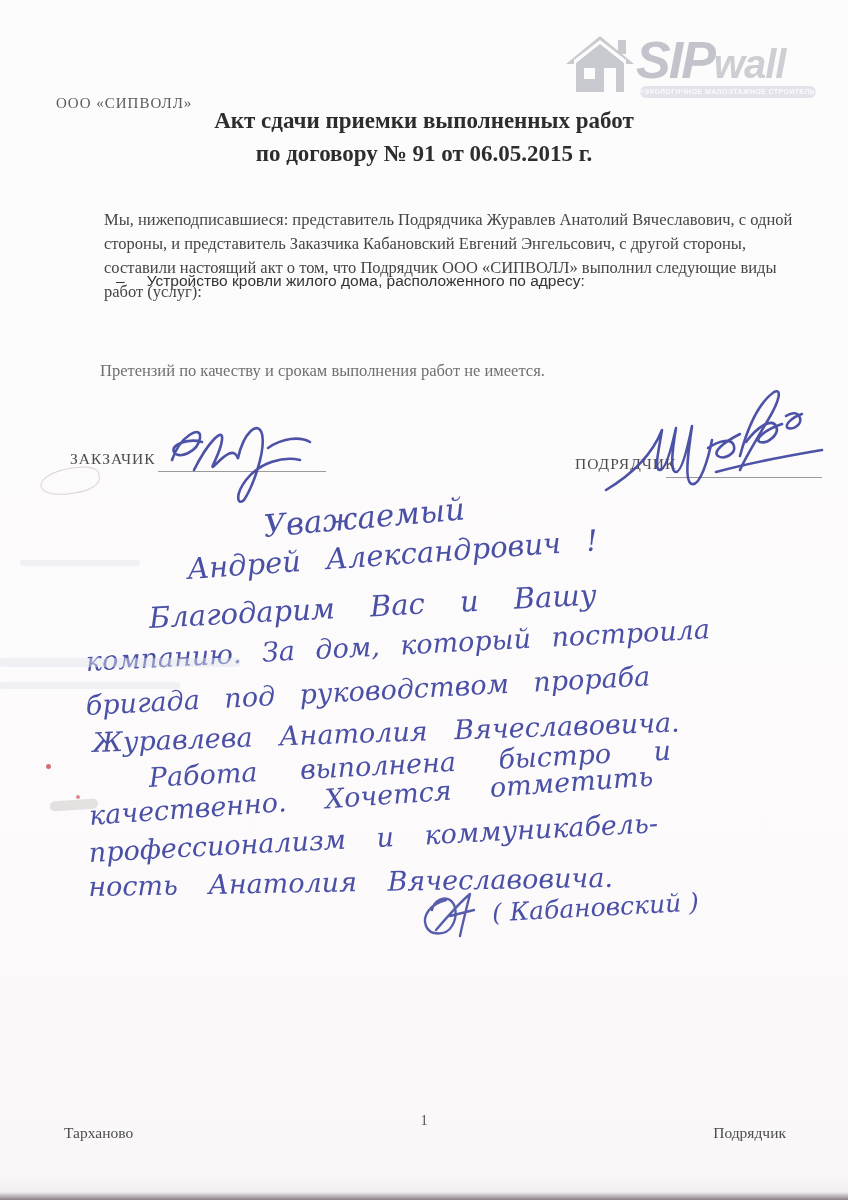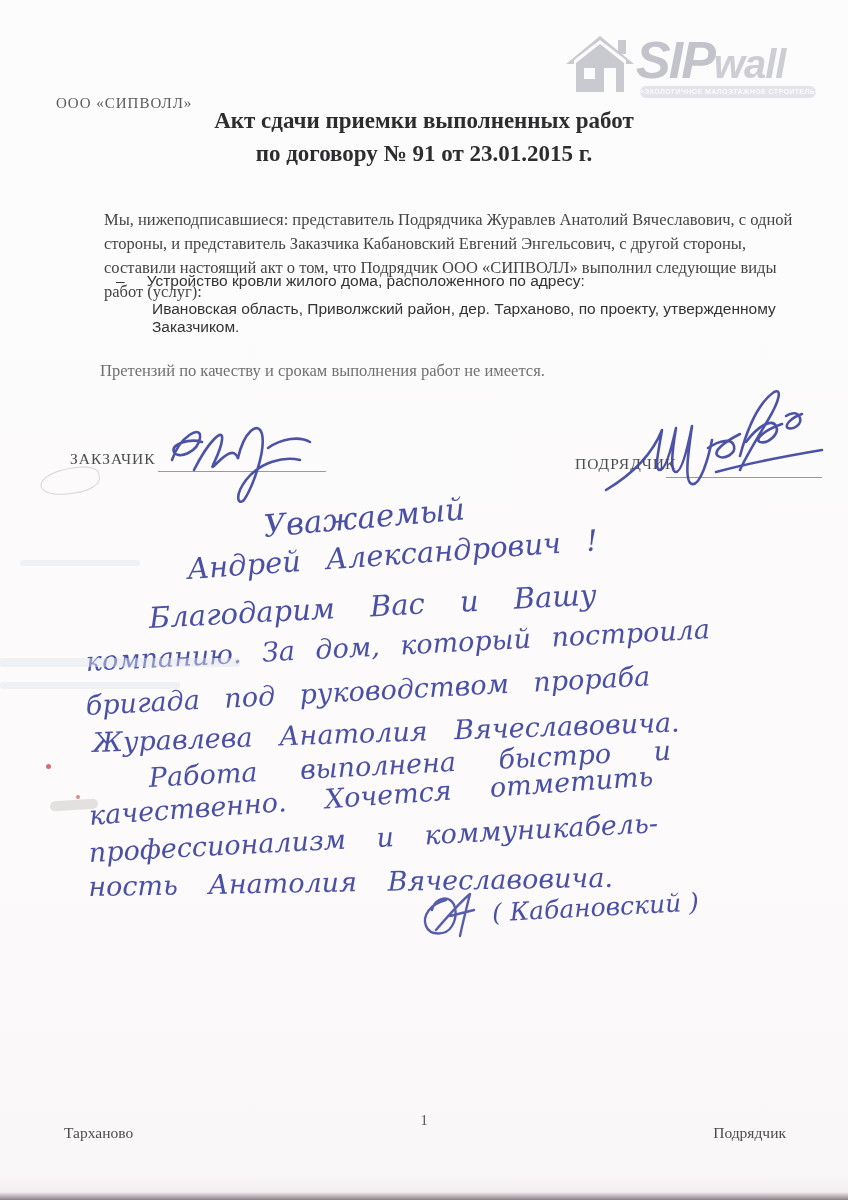--- a/index.html
+++ b/index.html
@@ -114,30 +114,29 @@
         <rect x="20" y="34" width="11" height="11" fill="#fdfcfc"></rect>
         <rect x="40" y="34" width="12" height="24" fill="#fdfcfc"></rect>
       </svg>
     </span>
     <span class="logo-text"><span class="logo-sip">SIP</span><span class="logo-wall">wall</span></span>
     <div class="logo-tagline">«ЭКОЛОГИЧНОЕ МАЛОЭТАЖНОЕ СТРОИТЕЛЬСТВО»</div>
   </div>
 
   <div class="title">
     <div>Акт сдачи приемки выполненных работ</div>
-    <div>по договору № 91 от 23.01.2015 г.</div>
+    <div>по договору № 91 от 06.05.2015 г.</div>
   </div>
 
   <p class="paragraph">Мы, нижеподписавшиеся: представитель Подрядчика Журавлев Анатолий Вячеславович, с одной стороны, и представитель Заказчика  Кабановский Евгений Энгельсович, с другой стороны, составили настоящий акт о том, что Подрядчик ООО «СИПВОЛЛ» выполнил следующие виды работ (услуг):</p>
 
   <div class="list-item">
     <span>–</span>
     <span>Устройство кровли жилого дома, расположенного по адресу:</span>
   </div>
-  <div class="list-detail">Ивановская область, Приволжский район, дер. Тарханово, по проекту, утвержденному Заказчиком.</div>
 
   <p class="no-claims">Претензий по качеству  и срокам выполнения работ не имеется.</p>
 
   <div class="sig-label customer">ЗАКЗАЧИК</div>
   <div class="sig-line customer"></div>
   <svg class="sig-svg" style="left:150px;top:408px;" width="200" height="100" viewBox="0 0 200 100">
     <g fill="none" stroke="#3e45a0" stroke-width="2.6" stroke-linecap="round" opacity="0.92">
       <path d="M22,52 C30,28 52,16 50,30 C48,44 28,52 24,44 C20,36 40,30 52,34"></path>
       <path d="M44,62 C58,34 74,18 72,32 C70,48 56,66 66,56 C76,46 84,40 88,50"></path>
       <path d="M88,50 C94,24 108,12 112,26 C116,44 102,80 94,92 C88,98 84,88 96,72 C110,54 134,48 150,52"></path>

